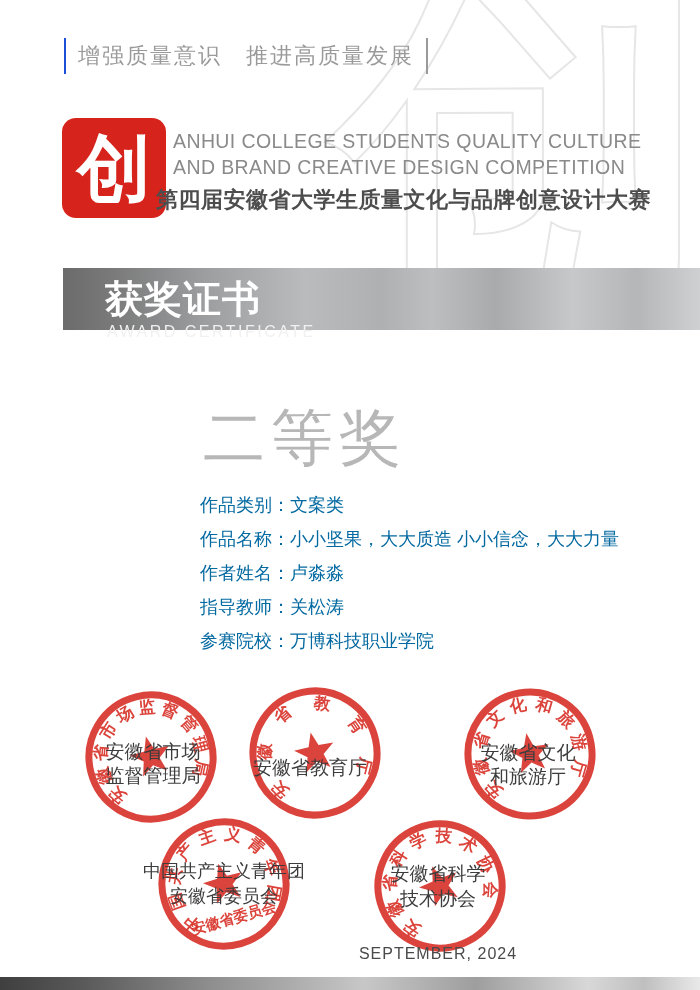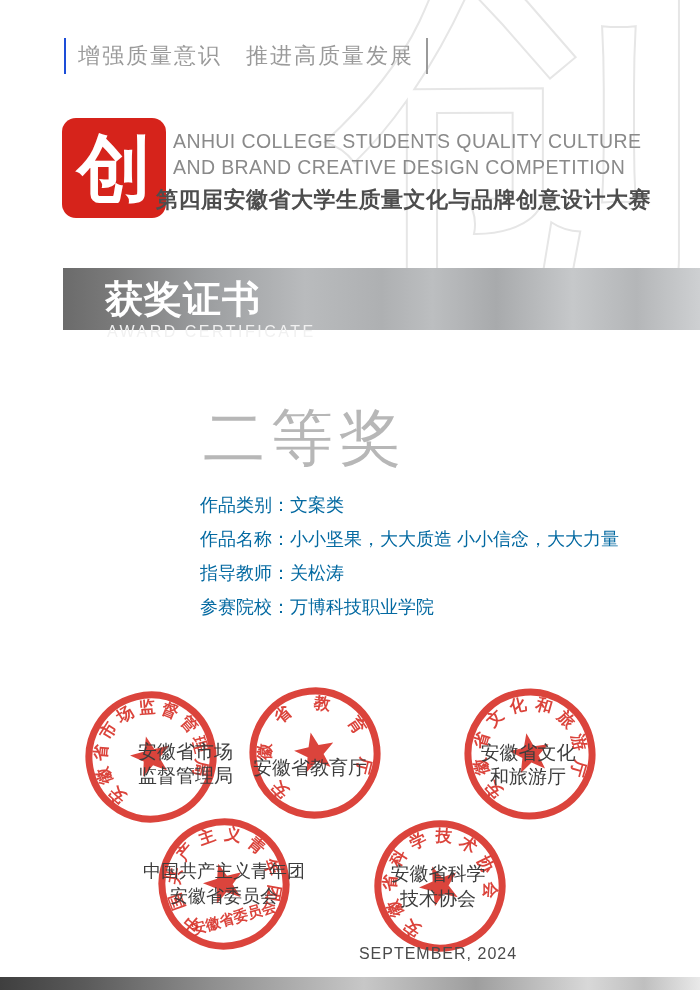--- a/index.html
+++ b/index.html
@@ -57,21 +57,21 @@
   .stamp-2 { left:245px; top:683px; transform:rotate(-12deg); }
   .stamp-3 { left:460px; top:684px; transform:rotate(-10deg); }
   .stamp-4 { left:154px; top:814px; transform:rotate(-16deg); }
   .stamp-5 { left:370px; top:816px; transform:rotate(-22deg); }
   
   .org-label {
     position:absolute; z-index:3; text-align:center;
     font-family:"Liberation Serif","DejaVu Serif",serif;
     color:#3c3c3c; font-size:19px; line-height:24px; white-space:nowrap;
   }
-  .org-label-1 { left:73px;  top:740px; width:160px;text-align:right; }
+  .org-label-1 { left:73px;  top:740px; width:160px; }
   .org-label-2 { left:230px; top:756px; width:160px; }
   .org-label-3 { left:448px; top:741px; width:160px; }
   .org-label-4 { left:124px; top:859px; width:200px; font-size:18px; line-height:25px; }
   .org-label-5 { left:358px; top:861px; width:160px; line-height:25px; }
   
   .date-zh {
     position:absolute; left:338px; top:922px; width:200px; z-index:3; text-align:center;
     font-family:"Liberation Serif","DejaVu Serif",serif; font-size:19px; color:#3f3f3f; letter-spacing:1px;
   }
   .date-en {
@@ -112,20 +112,23 @@
   <div class="award-level">二等奖</div>
 
   <div class="details">
     <div class="detail-row">
       <span>作品类别：</span><span>文案类</span>
     </div>
     <div class="detail-row">
       <span>作品名称：</span><span>小小坚果，大大质造 小小信念，大大力量</span>
     </div>
     <div class="detail-row">
+      <span>作者姓名：</span><span>卢淼淼</span>
+    </div>
+    <div class="detail-row">
       <span>指导教师：</span><span>关松涛</span>
     </div>
     <div class="detail-row">
       <span>参赛院校：</span><span>万博科技职业学院</span>
     </div>
   </div>
 
   <div class="stamp stamp-1">
     <svg width="140" height="140" viewBox="-70 -70 140 140">
       <circle r="62" fill="none" stroke="#d8342b" stroke-width="7" opacity="0.92"></circle>

